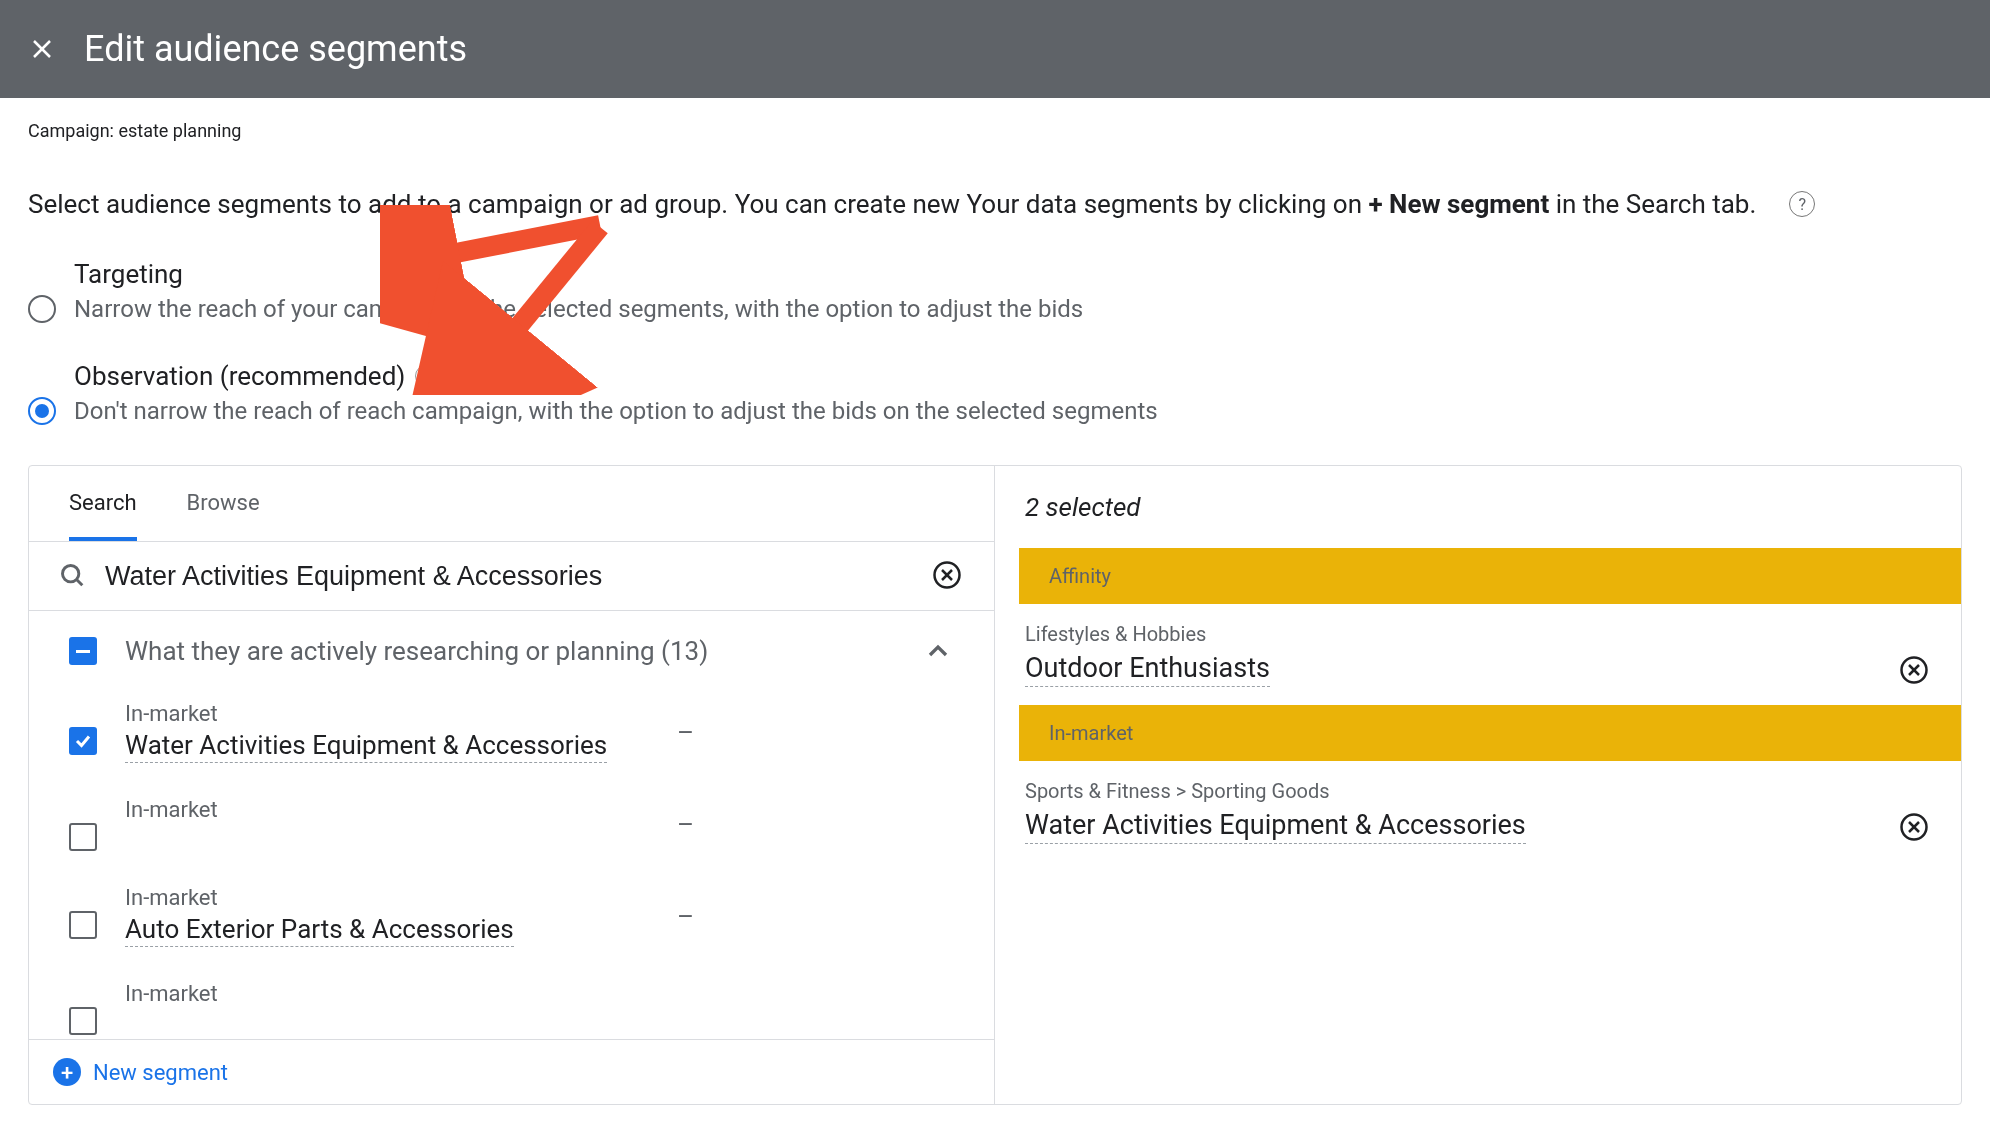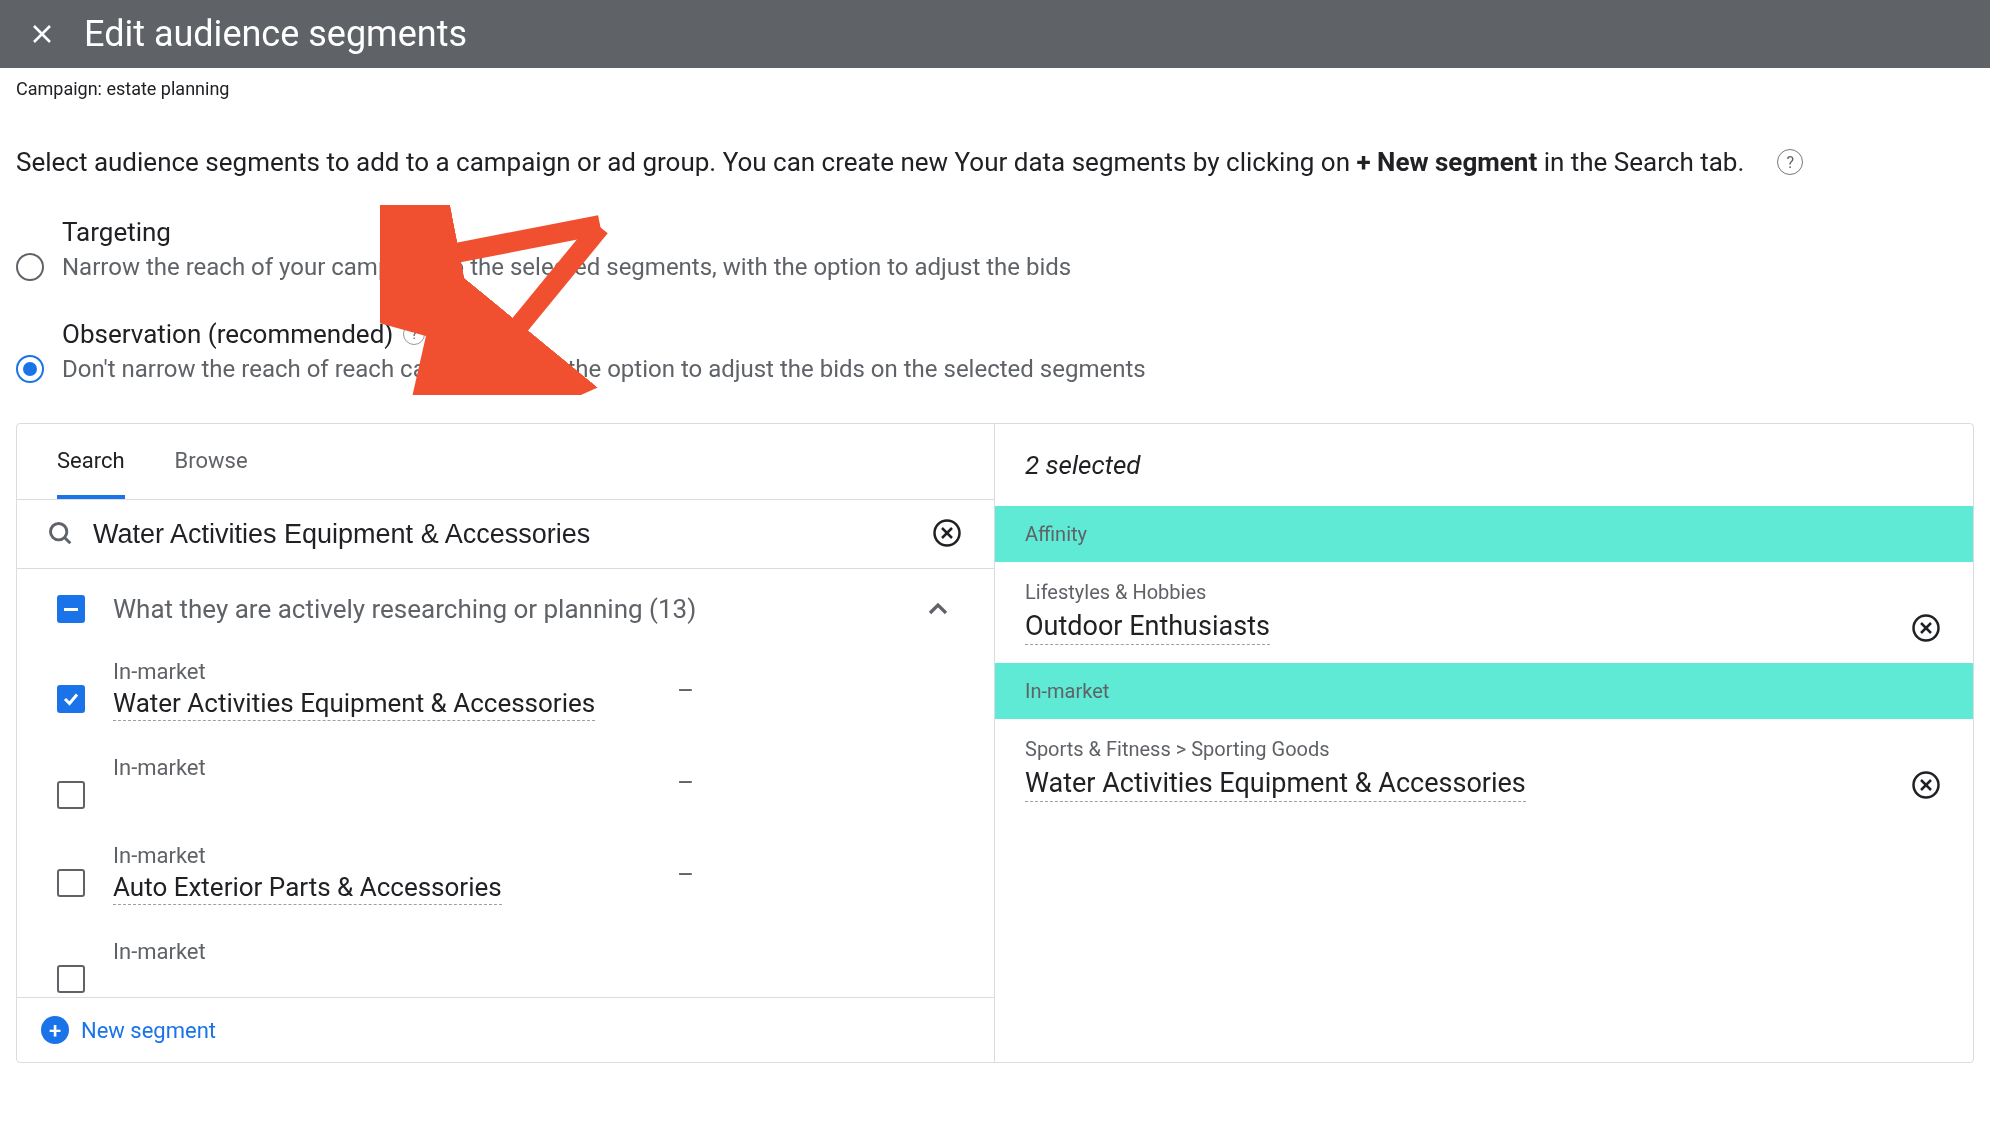--- a/index.html
+++ b/index.html
@@ -1,22 +1,22 @@
 <!DOCTYPE html>
 <html><head>
 <meta charset="utf-8">
 <style>
   * { box-sizing: border-box; margin: 0; padding: 0; }
   html, body { width: 1990px; height: 1128px; font-family: Roboto, Arial, sans-serif; color: #202124; background: #fff; overflow: hidden; }
   
-  .header-bar { background: #5f6368; height: 68px; display: flex; align-items: center; padding: 0 24px; gap: 24px; }
+  .header-bar { background: #5f6368; height: 98px; display: flex; align-items: center; padding: 0 24px; gap: 24px; }
   .close-btn { width: 36px; height: 36px; display: flex; align-items: center; justify-content: center; cursor: pointer; }
   .header-title { color: #fff; font-size: 36px; font-weight: 400; }
   
-  .content { padding: 0; width: 100%; }
+  .content { padding: 12px; width: 100%; }
   .breadcrumb { padding: 10px 16px 8px; font-size: 18px; color: #202124; }
   .description { padding: 40px 16px 30px; font-size: 26px; color: #202124; display: flex; align-items: center; gap: 25px; }
   .description .bold { font-weight: 700; }
   .help-circle { width: 26px; height: 26px; border: 1.5px solid #777; border-radius: 50%; display: inline-flex; align-items: center; justify-content: center; font-size: 16px; color: #5f6368; margin-left: 8px; }
   
   .radio-group { padding: 10px 16px 30px; }
   .radio-row { display: flex; align-items: flex-end; gap: 18px; margin-bottom: 38px; position: relative; }
   .radio-outer { width: 28px; height: 28px; border: 2.5px solid #5f6368; border-radius: 50%; flex-shrink: 0; margin-top: 2px; display: flex; align-items: center; justify-content: center; }
   .radio-outer.selected { border-color: #1a73e8; }
   .radio-inner { width: 14px; height: 14px; border-radius: 50%; background: #1a73e8; }
@@ -52,21 +52,21 @@
   .item-text { display: flex; flex-direction: column; gap: 4px; }
   .item-cat { font-size: 22px; color: #5f6368; }
   .item-name { font-size: 26px; color: #202124; border-bottom: 1px dashed #9aa0a6; padding-bottom: 2px; width: fit-content; }
   .item-dash { font-size: 26px; color: #5f6368; margin-left: auto; margin-right: 260px; align-self: center; }
   
   .new-seg-row { border-top: 1px solid #dadce0; padding: 18px 24px; display: flex; align-items: center; gap: 12px; cursor: pointer; }
   .plus-circle { width: 28px; height: 28px; border-radius: 50%; background: #1a73e8; display: flex; align-items: center; justify-content: center; color: #fff; font-size: 22px; font-weight: 500; }
   .new-seg-label { color: #1a73e8; font-size: 22px; }
   
   .selected-header { padding: 26px 30px; font-size: 26px; color: #202124; font-style: italic; }
-  .sec-header { background: #5eead4; padding: 16px 30px; font-size: 20px; color: #5f6368; }
+  .sec-header { background: #eab308; padding: 16px 30px; font-size: 20px; color: #5f6368; margin-left: 24px; }
   .sel-item { padding: 18px 30px; display: flex; align-items: flex-end; }
   .sel-text { flex: 1; display: flex; flex-direction: column; gap: 6px; }
   .sel-path { font-size: 20px; color: #5f6368; }
   .sel-name { font-size: 27px; color: #202124; border-bottom: 1px dashed #9aa0a6; padding-bottom: 2px; width: fit-content; }
   .remove-btn { width: 32px; height: 32px; cursor: pointer; }
   
   .annotation-arrow { position: absolute; pointer-events: none; }
 </style>
 </head>
 <body>

